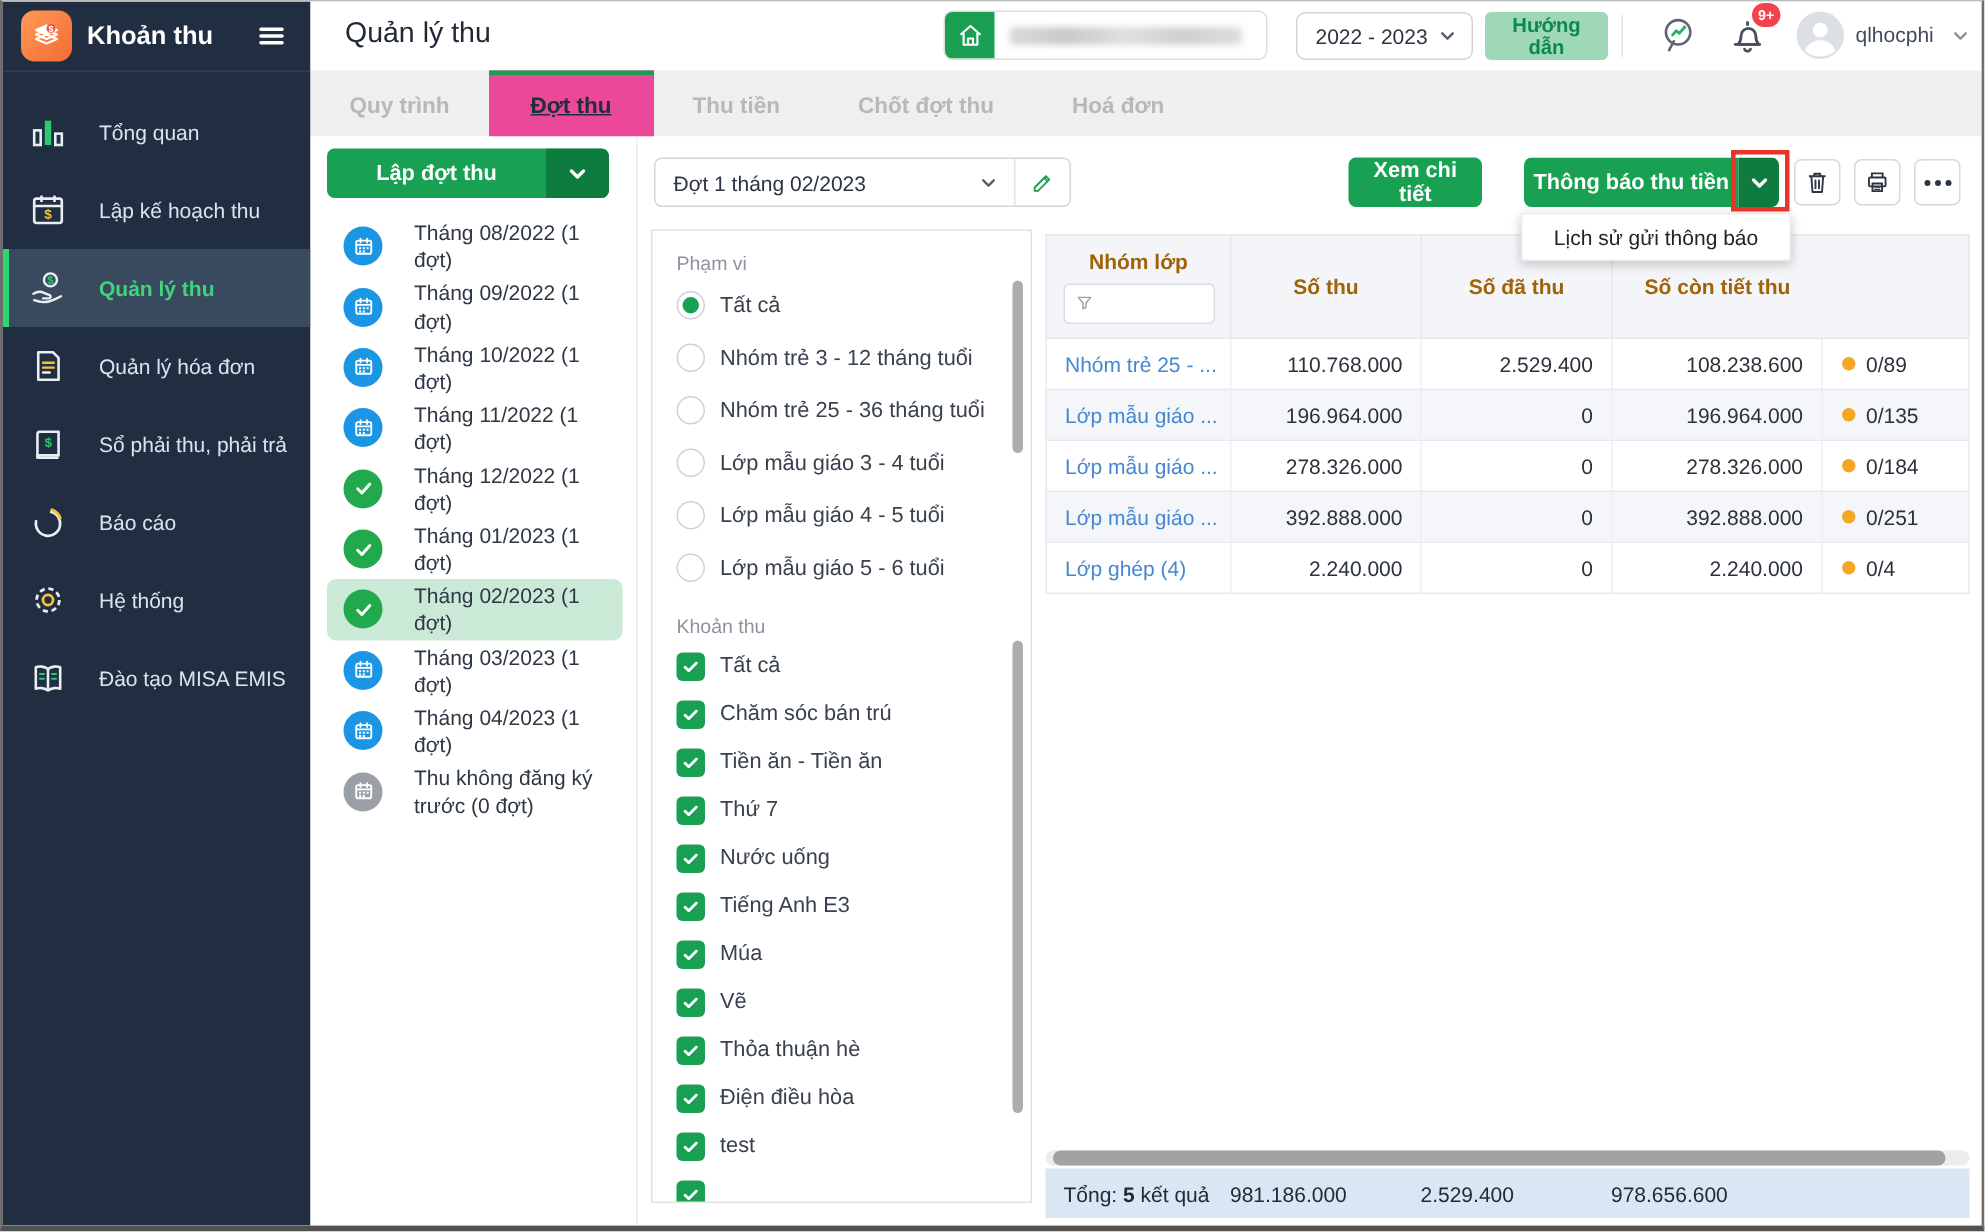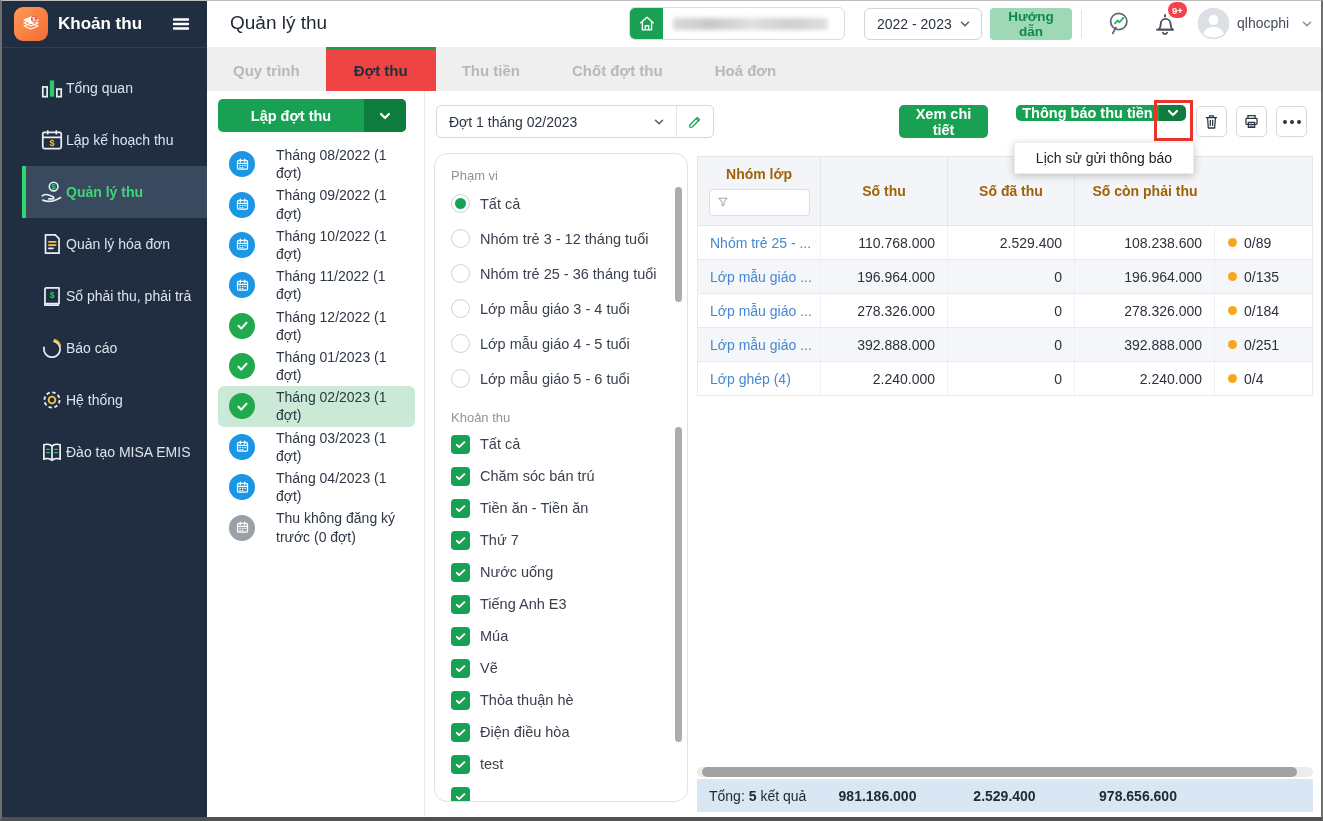--- a/index.html
+++ b/index.html
@@ -7,21 +7,21 @@
   .screen { position:relative; width:1323px; height:821px; overflow:hidden; background:#fff;
             box-sizing:border-box; border:2px solid #6e6e6e; border-top:1px solid #bdbdbd; border-bottom:4px solid #515151; }
 
   
   .sidebar { position:absolute; left:0; top:0; width:205px; height:100%; background:#212d41; }
   .sb-head { height:46px; display:flex; align-items:center; padding:0 14px 0 12px; gap:10px; border-bottom:1px solid rgba(255,255,255,.08); }
   .app-logo { width:34px; height:34px; border-radius:9px; background:linear-gradient(135deg,#ff9a57,#f26b32); display:flex; align-items:center; justify-content:center; flex:0 0 34px; }
   .app-title { flex:1; font-size:17px; font-weight:bold; color:#fff; white-space:nowrap; }
   .hamburger { width:24px; height:24px; cursor:pointer; }
   .sb-nav { padding-top:14px; }
-  .sb-item { height:52px; display:flex; align-items:center; gap:0; padding-left:12px; border-left:4px solid transparent; cursor:pointer;margin-left:20px; }
+  .sb-item { height:52px; display:flex; align-items:center; gap:20px; padding-left:12px; border-left:4px solid transparent; cursor:pointer; }
   .sb-item.active { background:#3a4a5e; border-left-color:#2fd571; }
   .sb-ic { width:28px; height:28px; flex:0 0 28px; display:flex; align-items:center; justify-content:center; }
   .sb-lb { font-size:14px; color:#dce3ec; white-space:nowrap; }
   .sb-item.active .sb-lb { color:#3fd47b; font-weight:bold; }
 
   
   .main { position:absolute; left:205px; top:0; right:0; bottom:0; }
   .topbar { position:absolute; top:0; left:0; right:0; height:46px; background:#fff; }
   .page-title { position:absolute; left:23px; top:11px; font-size:19px; color:#1f2834; }
   .school { position:absolute; left:422px; top:6px; width:216px; height:33px; border:1px solid #dcdcdc; border-radius:6px; display:flex; overflow:hidden; box-sizing:border-box; cursor:pointer; background:#fff; }
@@ -33,57 +33,57 @@
   .tb-divider { position:absolute; left:874px; top:9px; height:28px; width:1px; background:#e3e3e3; }
   .tb-ic { position:absolute; top:8px; width:30px; height:30px; cursor:pointer; }
   #ic-search { left:898px; } #ic-bell { left:943px; }
   .badge { position:absolute; left:961px; top:1px; min-width:19px; height:16px; border-radius:9px; background:#f4424b; color:#fff; font-size:9.5px; font-weight:bold; display:flex; align-items:center; justify-content:center; padding:0 3px; box-sizing:border-box; z-index:2; }
   .avatar { position:absolute; left:990px; top:6px; width:33px; height:33px; cursor:pointer; }
   .username { position:absolute; left:1030px; top:14px; font-size:14px; color:#444c59; cursor:pointer; }
   .user-caret { position:absolute; left:1093px; top:16px; width:14px; height:14px; cursor:pointer; }
 
   .tabbar { position:absolute; top:46px; left:0; right:0; height:44px; background:#efefef; display:flex; }
   .tab { min-width:110px; padding:0 26px; display:flex; align-items:center; justify-content:center; font-size:15px; font-weight:bold; color:#b8b8b8; box-sizing:border-box; border-top:3px solid transparent; cursor:pointer; }
-  .tab.active { background:#ef4444; color:#242e3a; border-top-color:#1a9e52; }
+  .tab.active { background:#ec4899; color:#242e3a; border-top-color:#1a9e52;text-decoration:underline; }
 
   .content { position:absolute; top:90px; left:0; right:0; bottom:0; background:#fff; }
 
   
   .month-panel { position:absolute; left:0; top:0; bottom:0; width:217px; border-right:1px solid #ebebeb; }
   .create-btn { position:absolute; left:11px; top:8px; width:188px; height:33px; border:none; border-radius:5px; background:#18a053; color:#fff; display:flex; align-items:center; padding:0; overflow:hidden; cursor:pointer; font-family:inherit; }
   .create-main { flex:1; text-align:center; font-size:14.5px; font-weight:bold; }
   .create-caret { width:42px; align-self:stretch; background:#0d7c3e; display:flex; align-items:center; justify-content:center; }
   .month-list { position:absolute; top:53px; left:0; right:0; }
   .m-item { min-height:40px; margin:0 9px 0 11px; display:flex; align-items:center; gap:21px; padding:2px 4px 2px 11px; border-radius:6px; cursor:pointer; box-sizing:border-box; }
   .m-item.selected { background:#cbe9d7; }
   .m-ic { width:26px; height:26px; border-radius:50%; flex:0 0 26px; display:flex; align-items:center; justify-content:center; }
   .m-ic.planned { background:#1b96e4; } .m-ic.done { background:#21a94e; } .m-ic.none { background:#9aa0a6; }
   .m-lb { font-size:14px; color:#2e3744; line-height:1.3; }
 
   
   .batch-ctl { position:absolute; left:229px; top:14px; width:278px; height:33px; border:1px solid #d6d6d6; border-radius:5px; display:flex; align-items:stretch; box-sizing:border-box; background:#fff; }
   .batch-sel { flex:1; display:flex; align-items:center; justify-content:space-between; padding:0 10px 0 12px; font-size:14px; color:#2c3440; cursor:pointer; }
   .batch-edit { width:36px; border-left:1px solid #e4e4e4; display:flex; align-items:center; justify-content:center; cursor:pointer; }
-  .filter-card { position:absolute; left:227px; top:62px; width:254px; bottom:15px; border:1px solid #e2e2e2; border-radius:13px; box-sizing:border-box; overflow:hidden; background:#fff; }
+  .filter-card { position:absolute; left:227px; top:62px; width:254px; bottom:15px; border:1px solid #e2e2e2; border-radius:0; box-sizing:border-box; overflow:hidden; background:#fff; }
   .f-label { margin:14px 0 3px 16px; font-size:13px; color:#8d939e; }
   .f-label2 { margin-top:14px; }
   .radio-row { height:35px; display:flex; align-items:center; gap:10px; padding-left:16px; cursor:pointer; }
   .radio { width:19px; height:19px; border-radius:50%; border:1px solid #cdd2d9; box-sizing:border-box; position:relative; background:#fff; flex:0 0 19px; }
   .radio.on::after { content:''; position:absolute; inset:3px; border-radius:50%; background:#18a053; }
   .r-lb { font-size:14.5px; color:#39414d; white-space:nowrap; }
   .check-row { height:32px; display:flex; align-items:center; gap:10px; padding-left:16px; cursor:pointer; }
   .cbx { width:19px; height:19px; border-radius:4px; background:#18a053; display:flex; align-items:center; justify-content:center; flex:0 0 19px; }
   .c-lb { font-size:14.5px; color:#39414d; white-space:nowrap; }
   .vthumb { position:absolute; right:5px; width:7px; border-radius:4px; background:#adadad; cursor:pointer; }
   #vthumb1 { top:33px; height:115px; } #vthumb2 { top:273px; height:315px; }
 
   
   .btn-green { position:absolute; top:14px; height:33px; background:#18a053; color:#fff; border:none; border-radius:5px; font-size:14.5px; font-weight:bold; cursor:pointer; font-family:inherit; }
   #btn-view { left:692px; width:89px; }
-  .split { position:absolute; left:809px; top:14px; width:170px; height:16px; display:flex; border-radius:5px; overflow:hidden; }
+  .split { position:absolute; left:809px; top:14px; width:170px; height:33px; display:flex; border-radius:5px; overflow:hidden; }
   .split-main { flex:1; background:#18a053; color:#fff; display:flex; align-items:center; justify-content:center; font-size:14.5px; font-weight:bold; cursor:pointer; }
   .split-caret { width:27px; background:#0d7c3e; display:flex; align-items:center; justify-content:center; cursor:pointer; }
   .annotation { position:absolute; left:947px; top:9px; width:39px; height:41px; border:3px solid #e8352b; box-sizing:border-box; pointer-events:none; z-index:6; }
   .tool-btn { position:absolute; top:15px; width:31px; height:31px; border:1px solid #d8d8d8; border-radius:5px; background:#fff; display:flex; align-items:center; justify-content:center; cursor:pointer; box-sizing:border-box; }
   #btn-trash { left:989px; } #btn-print { left:1029px; } #btn-more { left:1069px; gap:3px; }
   .mdot { width:4px; height:4px; border-radius:50%; background:#2c3543; }
   .popup { position:absolute; left:807px; top:51px; width:178px; height:30px; background:#fff; box-shadow:0 2px 8px rgba(0,0,0,.22); border:1px solid #ededed; border-radius:2px; display:flex; align-items:center; justify-content:center; font-size:14px; color:#20242b; z-index:5; cursor:pointer; }
 
   
   .table { position:absolute; left:490px; top:65px; width:616px; }
@@ -99,21 +99,21 @@
   .td:last-child { border-right:none; }
   .td-link { padding-left:12px; color:#4787d2; cursor:pointer; white-space:nowrap; }
   .td-num { justify-content:flex-end; padding-right:12px; }
   .td-notif { padding-left:13px; gap:7px; }
   .dot { width:9px; height:9px; border-radius:50%; background:#f5a623; flex:0 0 9px; }
 
   .hscroll { position:absolute; left:490px; top:676px; width:616px; height:10px; background:#ececec; border-radius:5px; }
   .hthumb { position:absolute; left:5px; top:0; width:595px; height:10px; background:#a2a2a2; border-radius:5px; cursor:pointer; }
   .tfoot { position:absolute; left:490px; top:688px; width:616px; height:33px; background:#d9e7f5; align-items:center; font-size:14px; color:#232a35; }
   .tf-first { padding-left:12px; white-space:nowrap; }
-  .tf-num { text-align:center; padding-right:12px; font-weight:bold; }
+  .tf-num { text-align:left; padding-right:12px; font-weight:normal; }
 </style>
 </head>
 <body>
 
 <div class="screen">
 
   <aside class="sidebar">
     <div class="sb-head">
       <span class="app-logo">
         <svg viewBox="0 0 24 24" width="24" height="24">
@@ -627,21 +627,21 @@
             <div class="th th-first">
               <div>Nhóm lớp</div>
               <div class="th-filter">
                 <span><svg viewBox="0 0 16 16" width="12" height="12">
                     <path d="M2.5 3h11l-4.2 5v4l-2.6 1V8z" fill="none" stroke="#98a0ad" stroke-width="1.3" stroke-linejoin="round"></path>
                   </svg></span>
               </div>
             </div>
             <div class="th">Số thu</div>
             <div class="th">Số đã thu</div>
-            <div class="th">Số còn phải thu</div>
+            <div class="th">Số còn tiết thu</div>
           </div>
         <div id="tbody">
             <div class="tr grid5">
               <div class="td td-link">Nhóm trẻ 25 - ...</div>
               <div class="td td-num">110.768.000</div>
               <div class="td td-num">2.529.400</div>
               <div class="td td-num">108.238.600</div>
               <div class="td td-notif"><span class="dot"></span>0/89</div>
             </div>
             <div class="tr grid5 alt">

